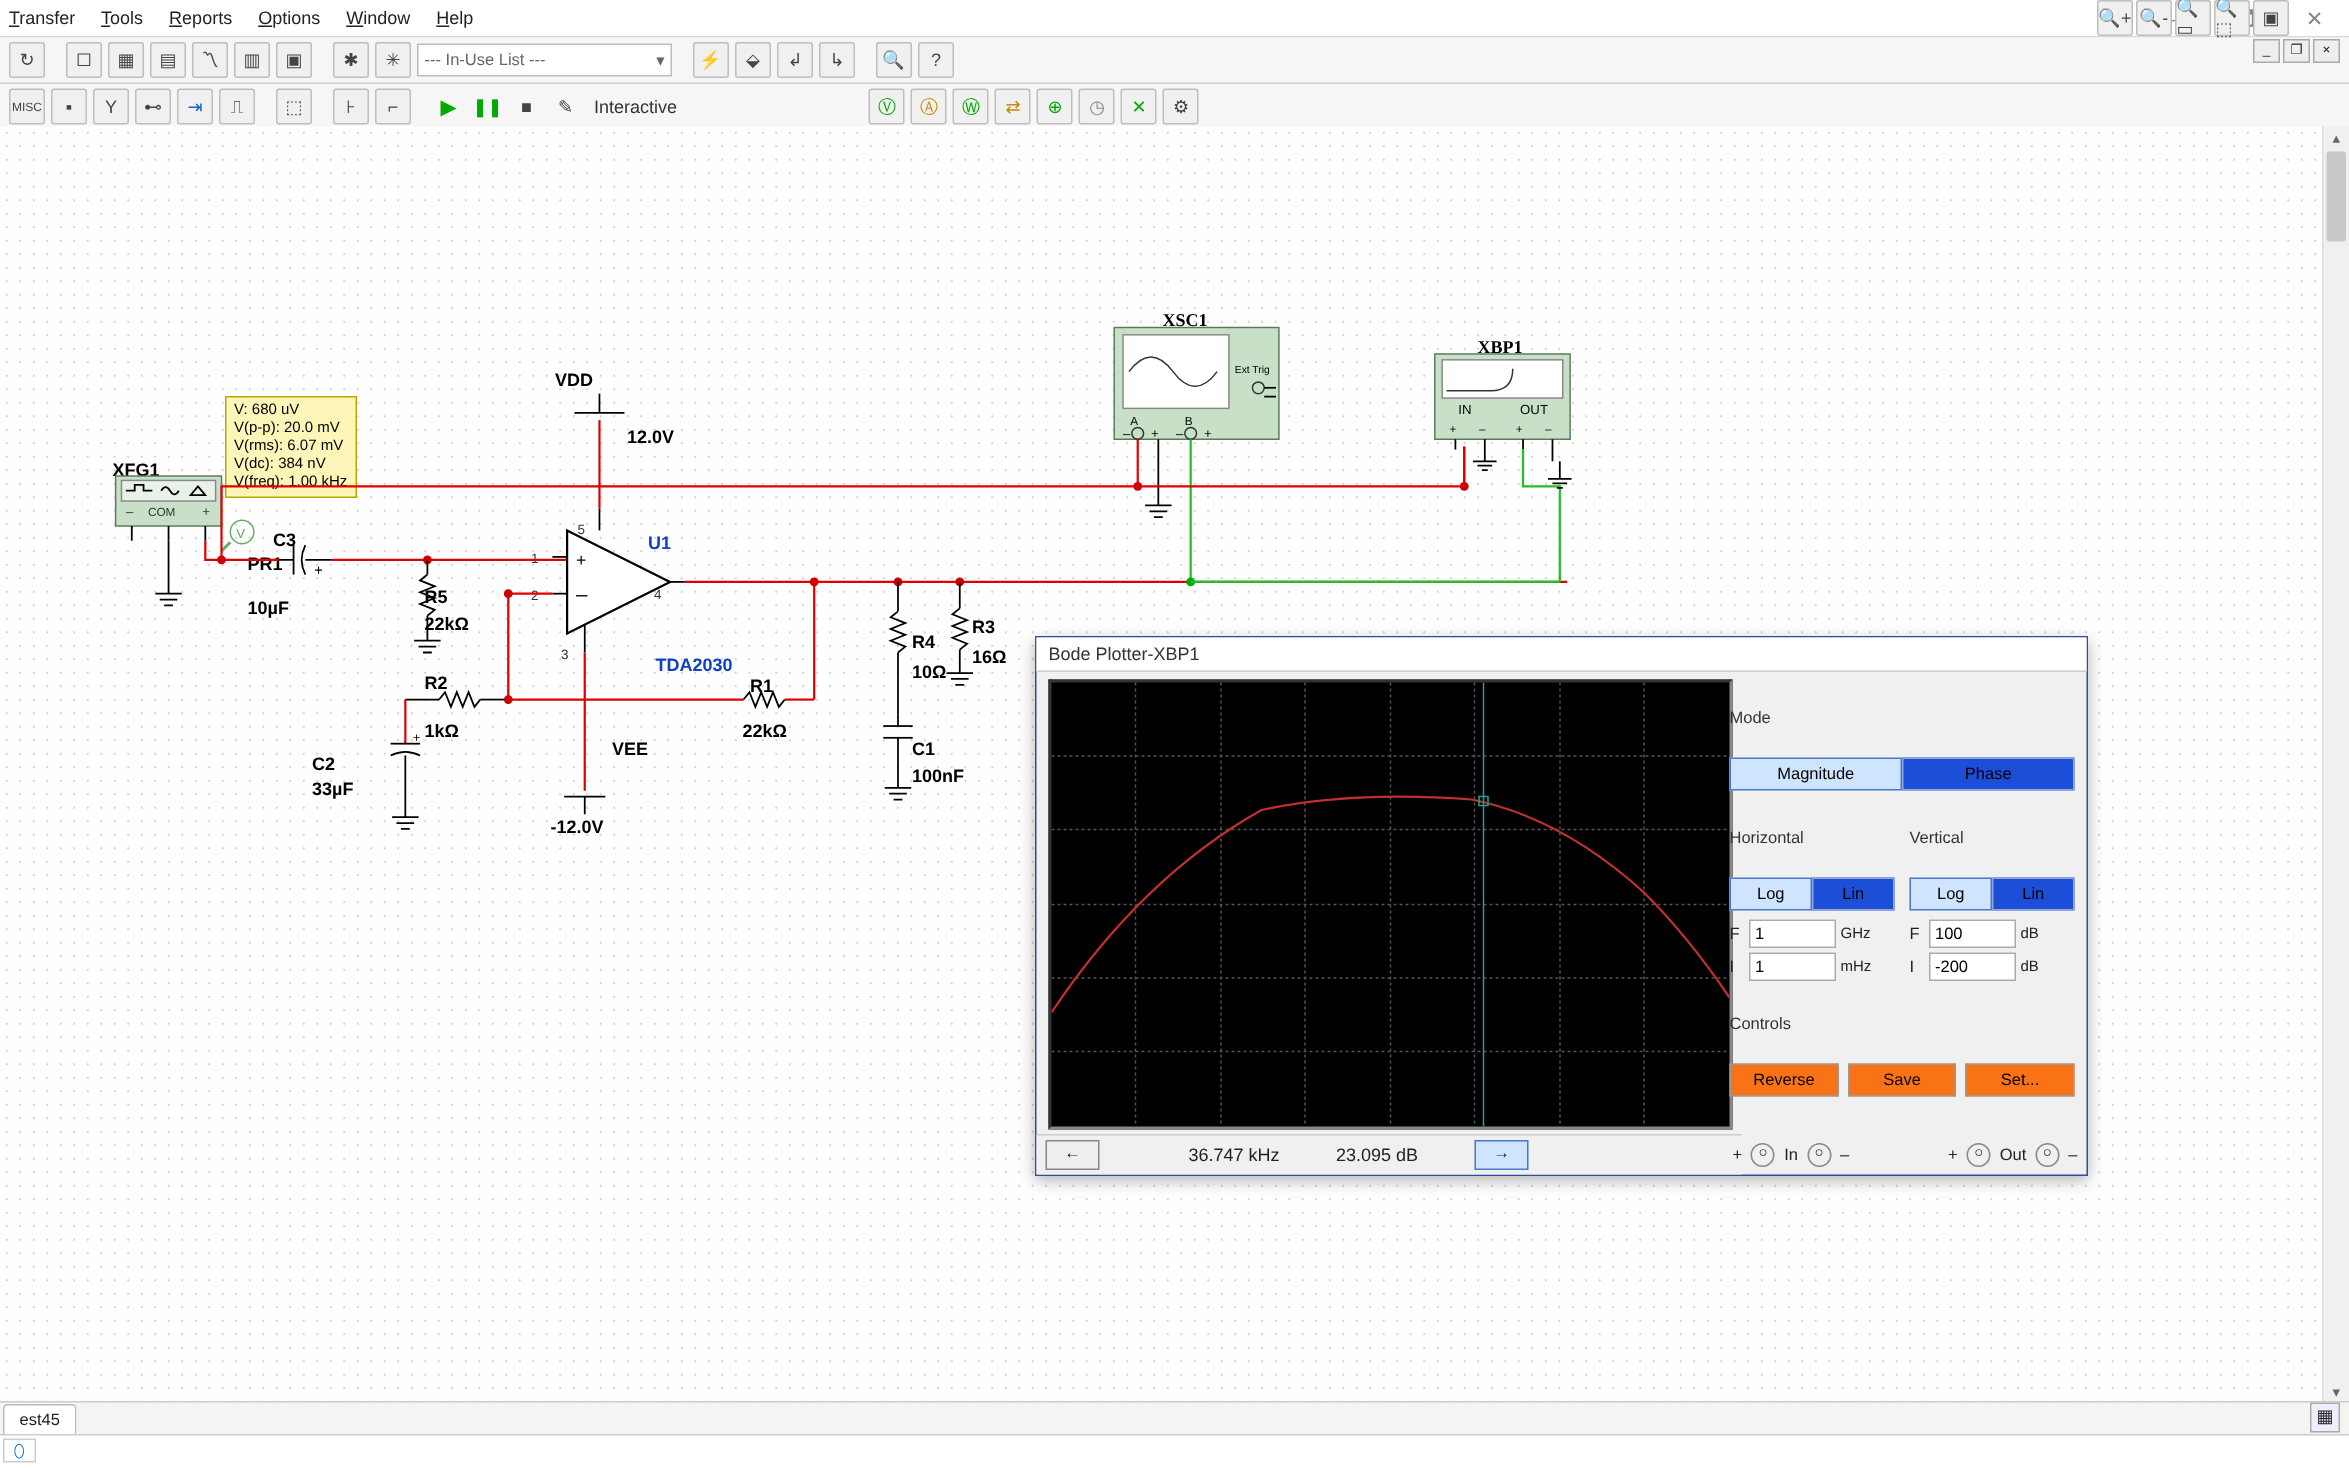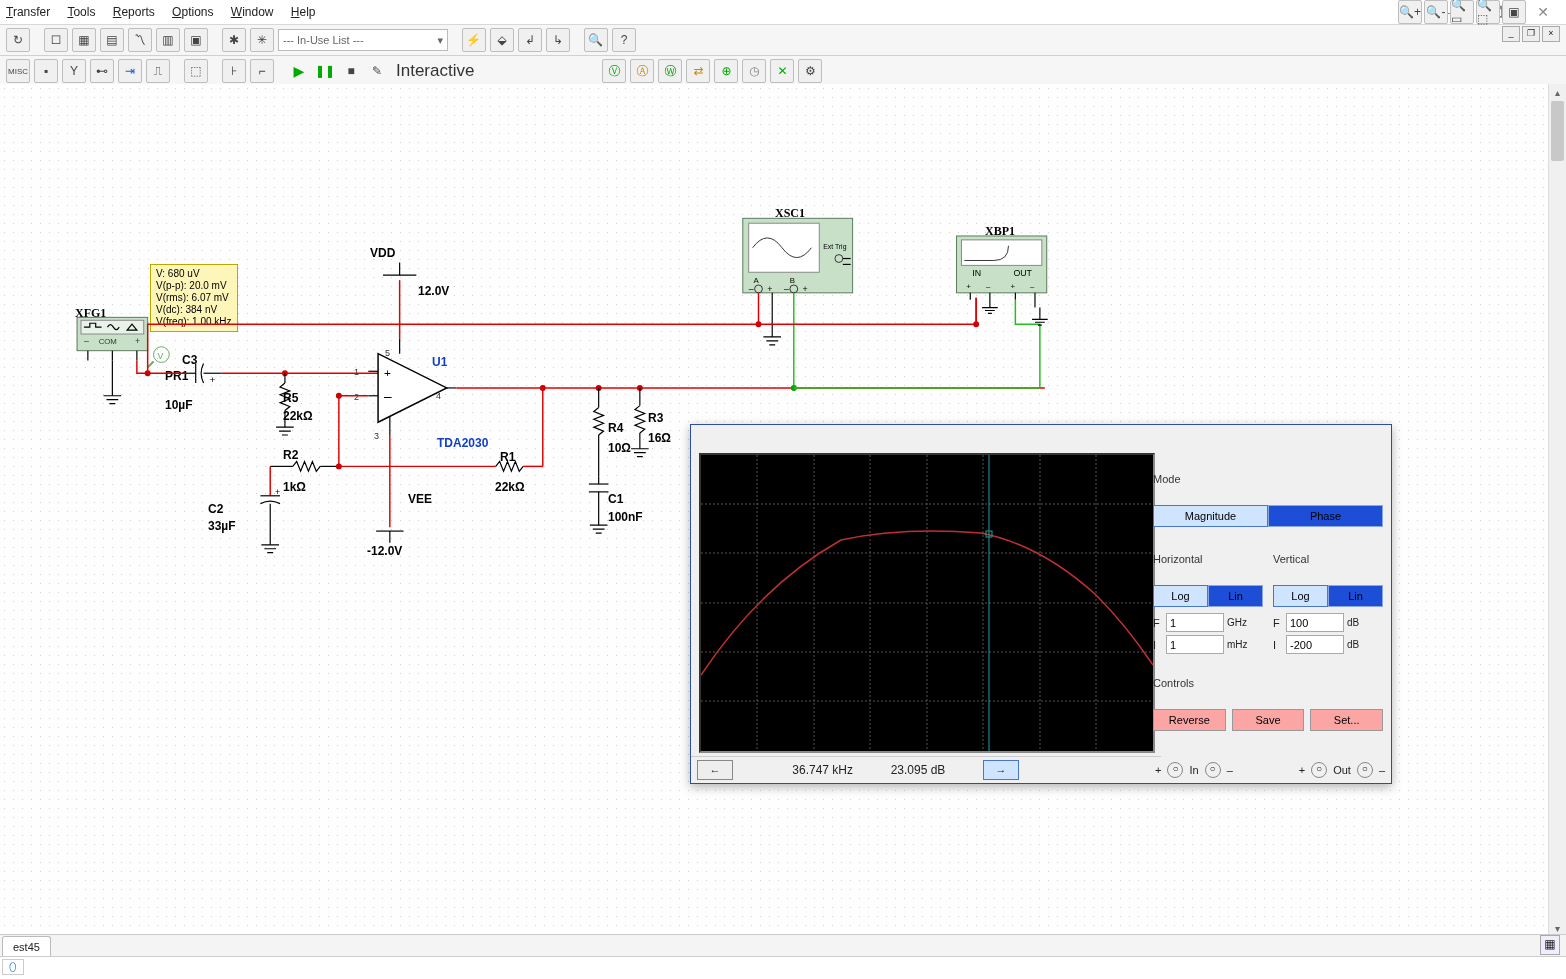--- a/index.html
+++ b/index.html
@@ -6,21 +6,21 @@
 .menubar{height:24px;line-height:24px;padding-left:6px;background:#fff;border-bottom:1px solid #d8d8d8}
 .menubar span{margin-right:14px;cursor:default}
 .menubar span u{text-decoration:underline}
 .win-controls{position:absolute;top:0;right:0;display:flex}
 .win-controls div{width:46px;height:24px;line-height:24px;text-align:center;color:#888;font-size:14px}
 .toolbar{height:30px;background:#f6f6f6;border-bottom:1px solid #d0d0d0;display:flex;align-items:center;padding-left:6px;gap:4px}
 .tbtn{width:22px;height:22px;border:1px solid #bebebe;background:#f0f0f0;border-radius:2px;display:flex;align-items:center;justify-content:center;font-size:12px;color:#444}
 .tsep{width:6px}
 .inuse{width:160px;height:20px;border:1px solid #bbb;background:#fff;font-size:11px;padding:0 4px;color:#666;display:flex;align-items:center;justify-content:space-between}
 .toolbar2{height:30px;background:#f6f6f6;border-bottom:1px solid #d0d0d0;display:flex;align-items:center;padding-left:6px;gap:4px}
-.interactive-label{font-size:17px;color:#333;margin-left:4px}
+.interactive-label{font-size:12px;color:#333;margin-left:4px}
 .canvas-wrap{position:absolute;top:84px;left:0;right:0;bottom:42px;background:#fefefe;background-image:radial-gradient(circle,#d0d0d0 0.5px,transparent 0.5px);background-size:9px 9px;overflow:hidden}
 .vscrollbar{position:absolute;right:0;top:84px;bottom:42px;width:17px;background:#f0f0f0;border-left:1px solid #ddd}
 .vscrollbar .arrow{height:17px;text-align:center;line-height:17px;color:#666;font-size:10px}
 .vscrollbar .thumb{position:absolute;top:17px;left:2px;right:2px;height:60px;background:#c8c8c8;border-radius:2px}
 
 .lbl{position:absolute;font-size:12px;font-weight:bold;white-space:nowrap}
 .lbl.blue{color:#1040c8}
 .lbl.black{color:#000}
 
 .probe-tip{position:absolute;background:#fdf6b8;border:1px solid #b8a800;font-size:10px;line-height:12px;padding:3px 5px;color:#000}
@@ -37,21 +37,21 @@
 .btn-grp{display:flex;gap:0;margin-bottom:6px}
 .btn-grp button{flex:1;height:22px;border:1px solid #8da8d8;background:#1d4ed8;font-size:11px;cursor:pointer}
 .btn-grp button.sel{background:#cfe4ff;border-color:#4a78c8}
 .two-col{display:flex;gap:10px}
 .col{flex:1}
 .field-row{display:flex;align-items:center;margin-bottom:3px;gap:3px}
 .field-row .lab{width:10px;font-size:11px}
 .field-row input{width:50px;height:17px;border:1px solid #aaa;font-size:11px;padding:0 3px}
 .field-row .unit{width:30px;font-size:10px;text-align:left}
 .ctrl-btns{display:flex;gap:6px;margin-top:6px}
-.ctrl-btns button{flex:1;height:22px;border:1px solid #999;background:#fca5a5;font-size:11px}
+.ctrl-btns button{flex:1;height:22px;border:1px solid #999;background:#f97316;font-size:11px}
 .bode-bottom{position:absolute;left:0;right:230px;bottom:0;height:26px;background:#f0f0f0;display:flex;align-items:center;padding:0 6px;gap:10px;border-top:1px solid #ccc}
 .arrow-btn{width:34px;height:18px;border:1px solid #888;background:#eee;text-align:center;line-height:16px;font-size:11px;cursor:pointer}
 .arrow-btn.sel{background:#cfe4ff;border-color:#4a78c8}
 .bode-io{position:absolute;right:0;bottom:0;width:230px;height:26px;display:flex;align-items:center;font-size:11px;gap:6px;padding:0 6px}
 .io-term{width:14px;height:14px;border:1px solid #888;border-radius:50%;text-align:center;line-height:12px;font-size:10px}
 
 .tabbar{position:absolute;left:0;right:0;bottom:22px;height:22px;background:#f4f4f4;border-top:1px solid #ccc;display:flex;align-items:flex-end}
 .tab{height:20px;line-height:20px;padding:0 10px;border:1px solid #bbb;border-bottom:none;background:#fff;font-size:11px;border-radius:3px 3px 0 0;margin-left:2px}
 .statusbar{position:absolute;left:0;right:0;bottom:0;height:22px;background:#fff;border-top:1px solid #ccc}
 
@@ -157,21 +157,21 @@
 <div class="canvas-wrap">
 
   <div class="probe-tip" style="left:150px;top:180px">
     <div>V: 680 uV</div>
     <div>V(p-p): 20.0 mV</div>
     <div>V(rms): 6.07 mV</div>
     <div>V(dc): 384 nV</div>
     <div>V(freq): 1.00 kHz</div>
   </div>
 
-  <div class="lbl black" style="left:75px;top:222px;font-family:Liberation Serif, serif">XFG1</div>
+  <div class="lbl black" style="left:75px;top:222px;font-family:Liberation Sans, sans-serif">XFG1</div>
   <div class="lbl black" style="left:775px;top:122px;font-family:serif">XSC1</div>
   <div class="lbl black" style="left:985px;top:140px;font-family:serif">XBP1</div>
 
   <div class="lbl black" style="left:370px;top:162px">VDD</div>
   <div class="lbl black" style="left:418px;top:200px">12.0V</div>
   <div class="lbl black" style="left:408px;top:408px">VEE</div>
   <div class="lbl black" style="left:367px;top:460px">-12.0V</div>
 
   <div class="lbl blue" style="left:432px;top:271px">U1</div>
   <div class="lbl blue" style="left:437px;top:352px">TDA2030</div>
@@ -355,20 +355,21 @@
 
 </div>
 
 <div class="vscrollbar">
   <div class="arrow">▴</div>
   <div class="thumb"></div>
   <div class="arrow" style="position:absolute;bottom:0;width:100%">▾</div>
 </div>
 
 <div class="bode-win" style="left:690px;top:424px;width:700px;height:358px">
+  <div class="bode-title">Bode Plotter-XBP1</div>
   <div class="bode-plot" style="left:8px;top:28px;width:452px;height:296px">
     <svg width="452" height="296">
       <g class="bode-grid">
         <line x1="0" y1="49" x2="452" y2="49"></line>
           <line x1="0" y1="98" x2="452" y2="98"></line>
         <line x1="0" y1="148" x2="452" y2="148"></line>
           <line x1="0" y1="197" x2="452" y2="197"></line>
         <line x1="0" y1="246" x2="452" y2="246"></line>
         <line x1="56" y1="0" x2="56" y2="296"></line>
           <line x1="113" y1="0" x2="113" y2="296"></line>

